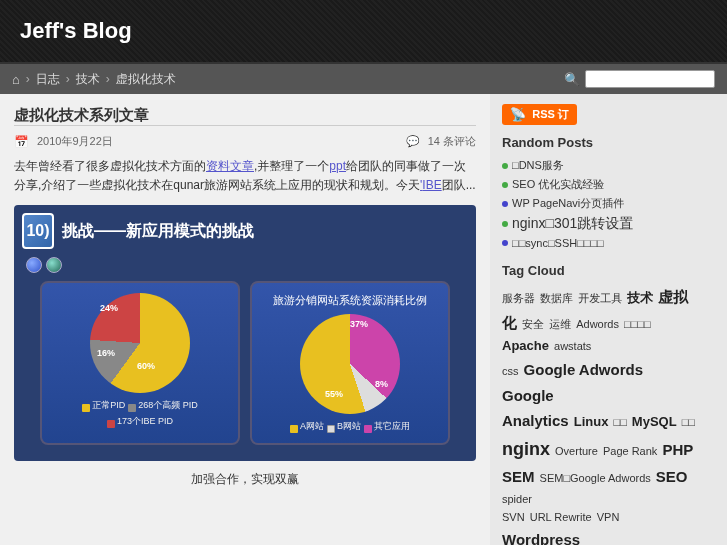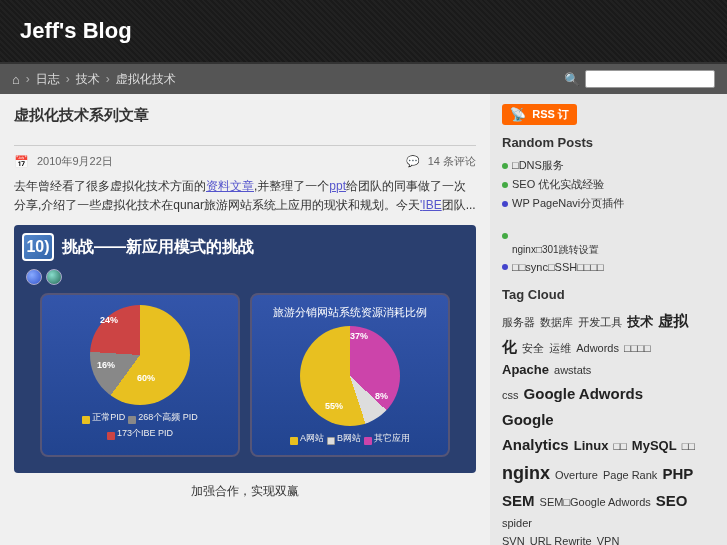--- a/index.html
+++ b/index.html
@@ -68,21 +68,21 @@
       padding: 12px 14px;
       background: #f0f0f0;
     }
 
     .post-title {
       font-size: 15px;
       font-weight: bold;
       color: #333;
       margin-bottom: 8px;
       border-bottom: 1px solid #ccc;
-      padding-bottom: 20px;
+      padding-bottom: 0;
     }
     .post-title a { color: #333; text-decoration: none; }
 
     .post-meta {
       display: flex;
       align-items: center;
       gap: 8px;
       color: #666;
       font-size: 11px;
       margin-bottom: 8px;
@@ -110,21 +110,21 @@
       gap: 8px;
       color: #fff;
       font-size: 16px;
       font-weight: bold;
       margin-bottom: 8px;
     }
     .post-image-title .num-badge {
       background: linear-gradient(135deg, #5588cc, #3366aa);
       border: 2px solid #fff;
       border-radius: 4px;
-      width: 32px; height: 28px;
+      width: 32px; height: 36px;
       display: flex; align-items: center; justify-content: center;
       font-size: 16px; font-weight: bold; color: #fff;
     }
 
     .charts-container {
       display: flex;
       gap: 10px;
       justify-content: center;
       margin-bottom: 8px;
     }
@@ -403,21 +403,21 @@
         <li>
           <span class="bullet-dot bullet-green"></span>
           <a style="color:#333;text-decoration:none;font-size:11px;">SEO 优化实战经验</a>
         </li>
         <li>
           <span class="bullet-dot bullet-blue"></span>
           <a style="color:#333;text-decoration:none;font-size:11px;">WP PageNavi分页插件</a>
         </li>
         <li>
           <span class="bullet-dot bullet-green"></span>
-          <a style="color:#333;text-decoration:none;font-size:10px;margin-top:28px;">nginx□301跳转设置</a>
+          <a style="color:#333;text-decoration:none;font-size:14px;">nginx□301跳转设置</a>
         </li>
         <li>
           <span class="bullet-dot bullet-blue"></span>
           <a style="color:#333;text-decoration:none;font-size:11px;">□□sync□SSH□□□□</a>
         </li>
       </ul>
     </div>
 
     <div class="sidebar-section">
       <div class="section-title">Tag Cloud</div>

